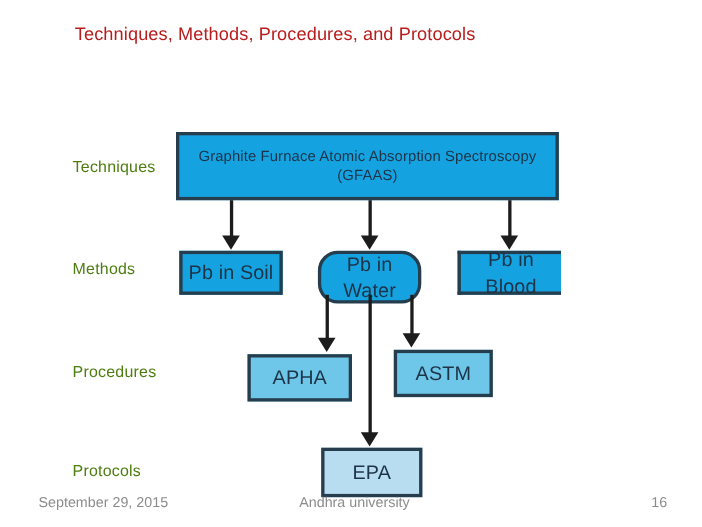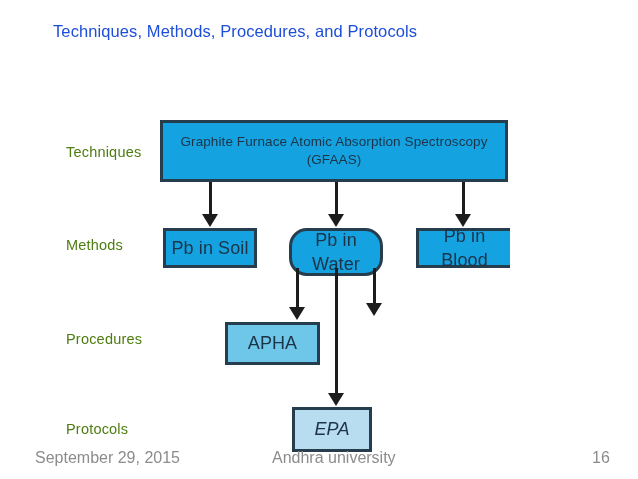--- a/index.html
+++ b/index.html
@@ -20,26 +20,26 @@
     position: absolute;
     left: 0; top: 0;
     width: 638px;
     height: 479px;
     background: #ffffff;
   }
 
   
   #slide-title {
     position: absolute;
-    left: 53px;
+    left: 68px;
     top: 22px;
     width: 520px;
     font-size: 16.5px;
     font-weight: 400;
-    color: #1d4ed8;
+    color: #b91c1c;
     letter-spacing: 0.1px;
     white-space: nowrap;
   }
 
   
   #diagram {
     position: absolute;
     left: 0;
     top: 100px;
     width: 638px;
@@ -124,24 +124,23 @@
     top: 218px;
     width: 90px;
     height: 43px;
     background: #6ec6e8;
   }
 
   
   #node-epa {
     left: 292px;
     top: 307px;
-    width: 80px;
+    width: 92px;
     height: 45px;
     background: #b8dcf0;
-    font-style: italic;
   }
 
   
   .conn-line {
     position: absolute;
     background: #1c1c1c;
     width: 3px;
   }
   .conn-arrow {
     position: absolute;
@@ -175,21 +174,21 @@
   
   #footer {
     position: absolute;
     left: 0;
     bottom: 10px;
     width: 638px;
     height: 20px;
   }
   .footer-text {
     position: absolute;
-    font-size: 16px;
+    font-size: 13px;
     color: #8c8c8c;
     white-space: nowrap;
   }
   #footer-date  { left: 35px;  top: 0; }
   #footer-org   { left: 272px; top: 0; }
   #footer-page  { left: 592px; top: 0; }
 </style>
 </head>
 <body>
 
@@ -228,20 +227,23 @@
     <div class="conn-line" id="line-water-apha"></div>
     <div class="conn-arrow" id="arrow-water-apha"></div>
     <div class="conn-line" id="line-water-astm"></div>
     <div class="conn-arrow" id="arrow-water-astm"></div>
     <div class="conn-line" id="line-water-epa"></div>
     <div class="conn-arrow" id="arrow-water-epa"></div>
 
     <div class="node" id="node-apha">
       <span>APHA</span>
     </div>
+    <div class="node" id="node-astm">
+      <span>ASTM</span>
+    </div>
 
     <div class="node" id="node-epa">
       <span>EPA</span>
     </div>
 
   </div>
 
   <div id="footer">
     <div class="footer-text" id="footer-date">September 29, 2015</div>
     <div class="footer-text" id="footer-org">Andhra university</div>

